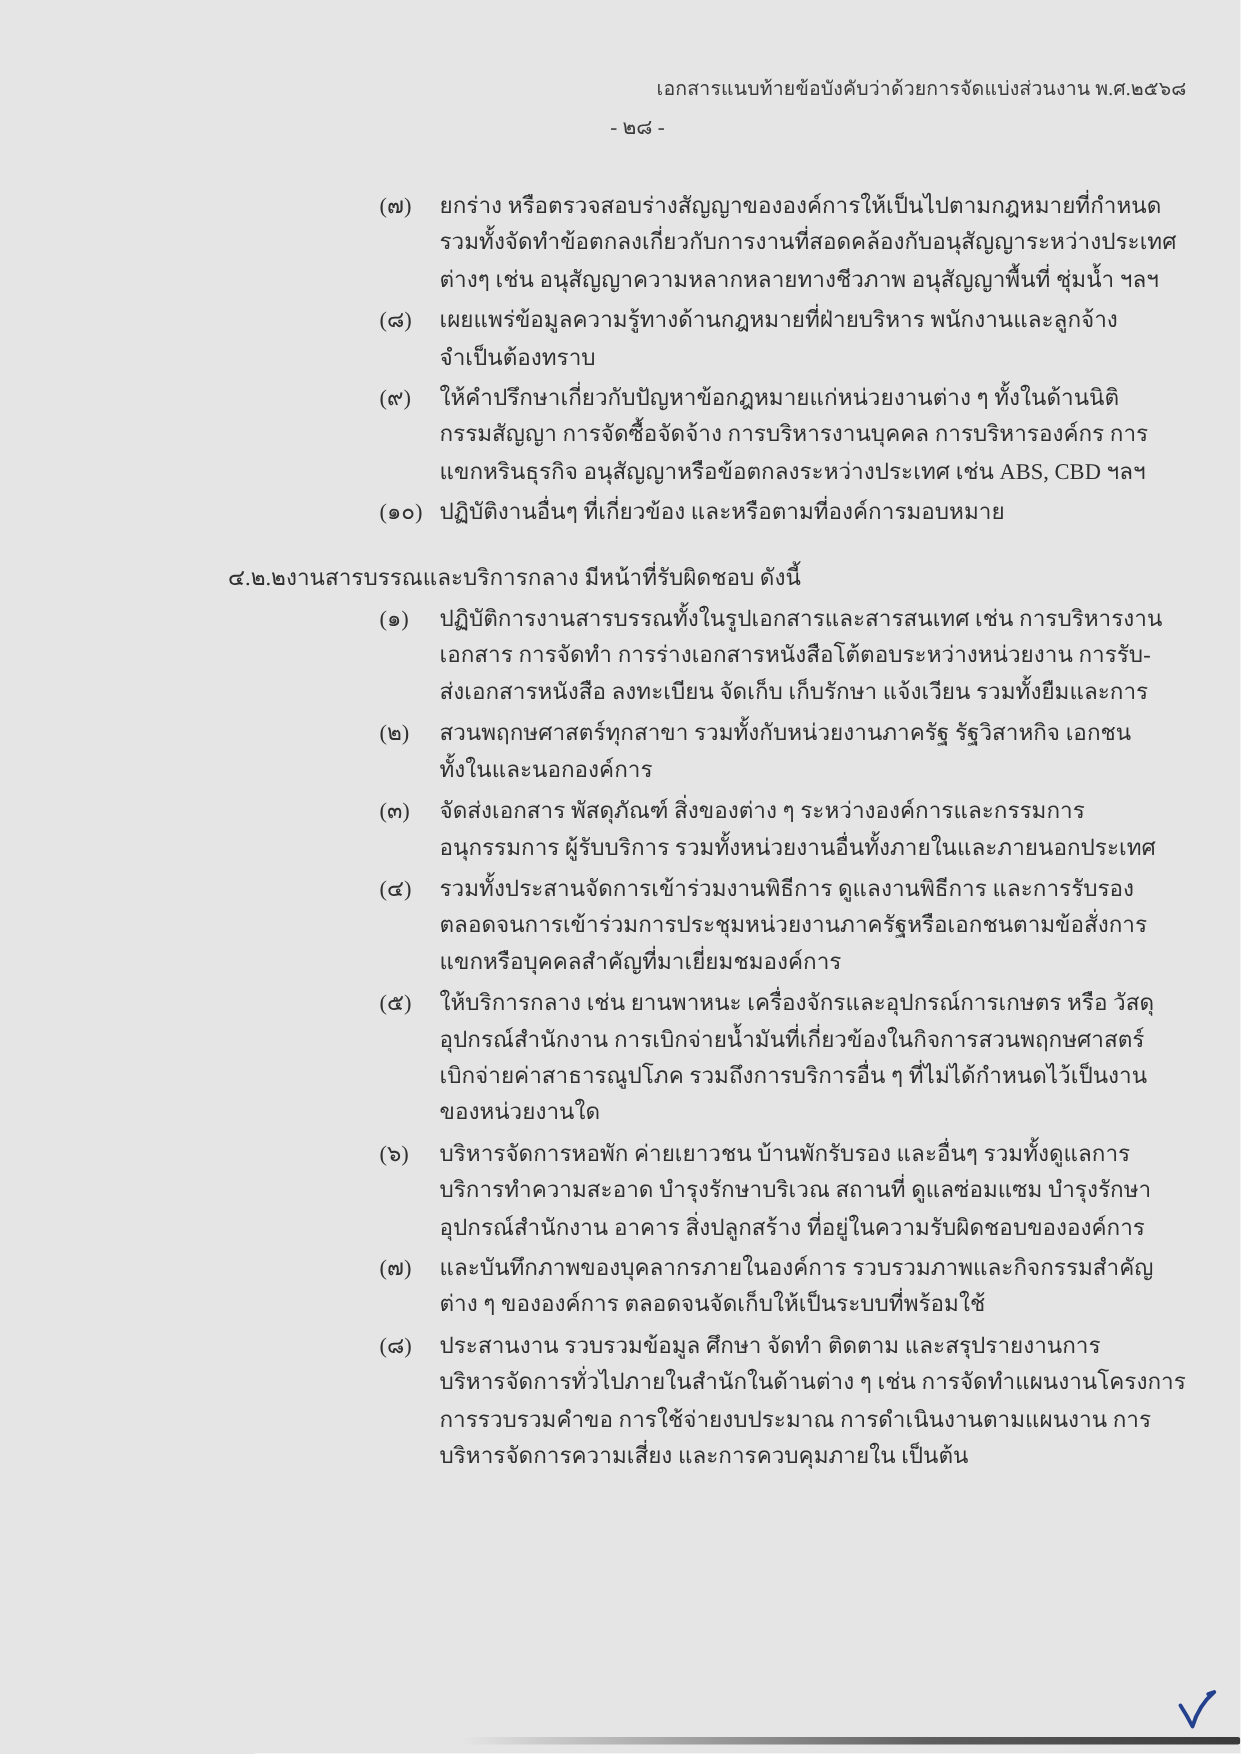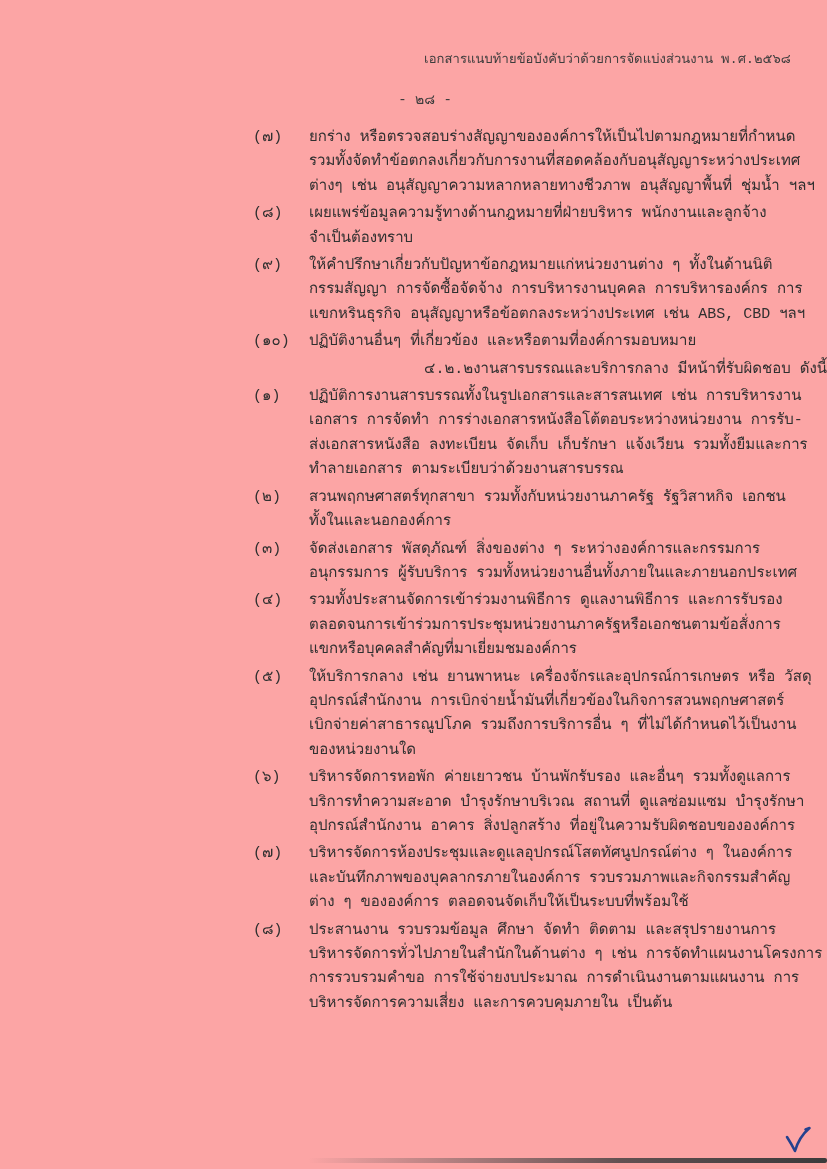--- a/index.html
+++ b/index.html
@@ -1,48 +1,47 @@
 <!DOCTYPE html>
 <html><head>
 <meta charset="utf-8">
 <style>
   html,body{margin:0;padding:0;background:#ffffff;}
   .page{
     position:relative;
     width:827px;height:1169px;
-    background:#fca5a5;
-    font-family:Liberation Mono, monospace;
+    background:#e5e5e5;
+    font-family:Liberation Serif, serif;
     color:#303030;
     overflow:hidden;
   }
   .header-note{
     position:absolute;top:48px;right:36px;
     font-size:13px;letter-spacing:.1px;color:#3c3c3c;
     white-space:nowrap;
   }
   .page-number{
-    position:absolute;top:88px;left:300px;width:250px;
+    position:absolute;top:73px;left:300px;width:250px;
     text-align:center;font-size:14px;color:#3c3c3c;
   }
   .content{
     position:absolute;top:126px;left:0;width:827px;
     font-size:15px;line-height:24.4px;
   }
   .item{
     display:flex;
     margin:0 0 3px 253px;
     width:522px;
   }
   .item .num{flex:none;width:40px;white-space:nowrap;}
   .item .body{flex:1;}
-  .line{white-space:nowrap;margin-left:16px;}
+  .line{white-space:nowrap;}
   .section-heading{
-    margin:3px 0 3px 152px;
+    margin:19px 0 3px 152px;
     white-space:nowrap;
-    text-align:right;
   }
   .checkmark{
     position:absolute;left:783px;top:1124px;
     width:32px;height:32px;
   }
   .scan-edge{
     position:absolute;left:308px;top:1158px;width:519px;height:5px;
     background:linear-gradient(to right,
       rgba(90,90,90,0) 0%,
       rgba(90,90,90,.18) 10%,
@@ -97,21 +96,20 @@
 
     <div class="section-heading">๔.๒.๒งานสารบรรณและบริการกลาง มีหน้าที่รับผิดชอบ ดังนี้</div>
 
     <div>
         <div class="item">
           <div class="num">(๑)</div>
           <div class="body">
             <div class="line">ปฏิบัติการงานสารบรรณทั้งในรูปเอกสารและสารสนเทศ เช่น การบริหารงาน</div>
             <div class="line">เอกสาร การจัดทำ การร่างเอกสารหนังสือโต้ตอบระหว่างหน่วยงาน การรับ-</div>
             <div class="line">ส่งเอกสารหนังสือ ลงทะเบียน จัดเก็บ เก็บรักษา แจ้งเวียน รวมทั้งยืมและการ</div>
-            <div class="line">ทำลายเอกสาร ตามระเบียบว่าด้วยงานสารบรรณ</div>
           </div>
         </div>
         <div class="item">
           <div class="num">(๒)</div>
           <div class="body">
             <div class="line">สวนพฤกษศาสตร์ทุกสาขา รวมทั้งกับหน่วยงานภาครัฐ รัฐวิสาหกิจ เอกชน</div>
             <div class="line">ทั้งในและนอกองค์การ</div>
           </div>
         </div>
         <div class="item">
@@ -142,21 +140,20 @@
           <div class="num">(๖)</div>
           <div class="body">
             <div class="line">บริหารจัดการหอพัก ค่ายเยาวชน บ้านพักรับรอง และอื่นๆ รวมทั้งดูแลการ</div>
             <div class="line">บริการทำความสะอาด บำรุงรักษาบริเวณ สถานที่ ดูแลซ่อมแซม บำรุงรักษา</div>
             <div class="line">อุปกรณ์สำนักงาน อาคาร สิ่งปลูกสร้าง ที่อยู่ในความรับผิดชอบขององค์การ</div>
           </div>
         </div>
         <div class="item">
           <div class="num">(๗)</div>
           <div class="body">
-            <div class="line">บริหารจัดการห้องประชุมและดูแลอุปกรณ์โสตทัศนูปกรณ์ต่าง ๆ ในองค์การ</div>
             <div class="line">และบันทึกภาพของบุคลากรภายในองค์การ รวบรวมภาพและกิจกรรมสำคัญ</div>
             <div class="line">ต่าง ๆ ขององค์การ ตลอดจนจัดเก็บให้เป็นระบบที่พร้อมใช้</div>
           </div>
         </div>
         <div class="item">
           <div class="num">(๘)</div>
           <div class="body">
             <div class="line">ประสานงาน รวบรวมข้อมูล ศึกษา จัดทำ ติดตาม และสรุปรายงานการ</div>
             <div class="line">บริหารจัดการทั่วไปภายในสำนักในด้านต่าง ๆ เช่น การจัดทำแผนงานโครงการ</div>
             <div class="line">การรวบรวมคำขอ การใช้จ่ายงบประมาณ การดำเนินงานตามแผนงาน การ</div>

